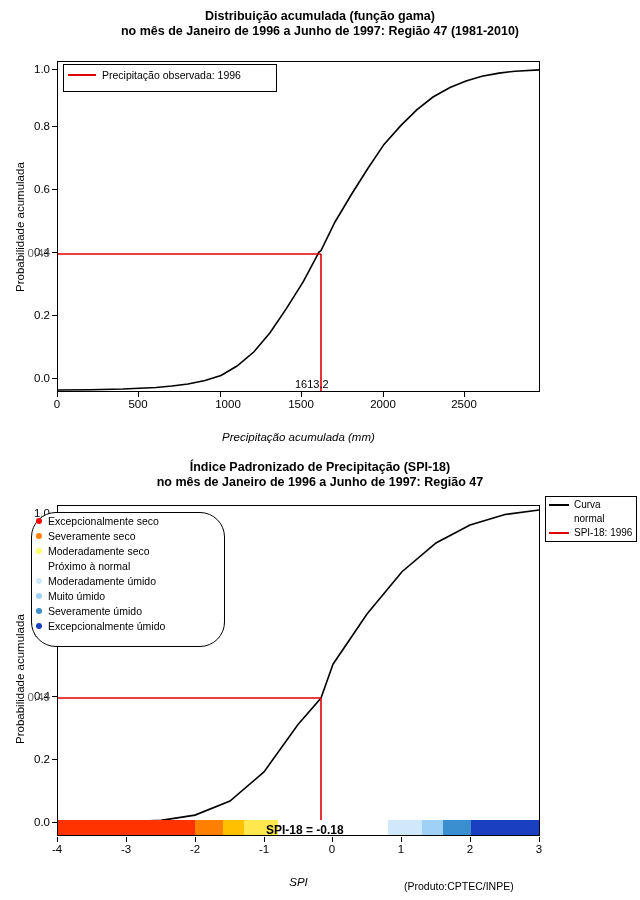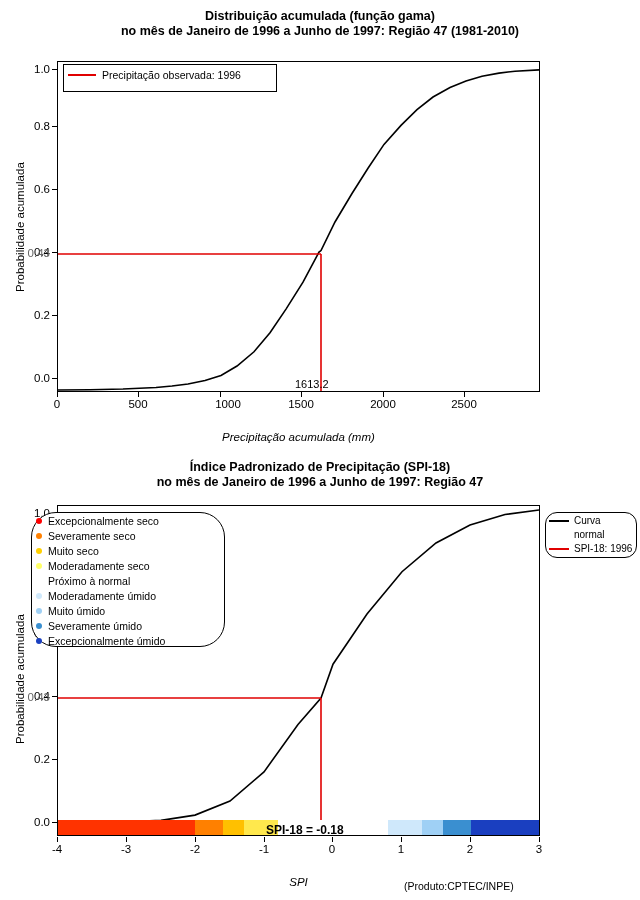--- a/index.html
+++ b/index.html
@@ -241,24 +241,20 @@
   <div class="legend-box" id="legend2" style="top:60px;border-radius:25px;">
     <div class="row">
         <span class="dot" style="background:#ff0000"></span>
         <span class="lbl">Excepcionalmente seco</span>
       </div>
     <div class="row">
         <span class="dot" style="background:#ff8000"></span>
         <span class="lbl">Severamente seco</span>
       </div>
     <div class="row">
-        <span class="dot" style="background:#ffd000"></span>
-        <span class="lbl">Muito seco</span>
-      </div>
-    <div class="row">
         <span class="dot" style="background:#ffff66"></span>
         <span class="lbl">Moderadamente seco</span>
       </div>
     <div class="row">
         <span class="dot" style="background:#ffffff"></span>
         <span class="lbl">Próximo à normal</span>
       </div>
     <div class="row">
         <span class="dot" style="background:#cfe8fb"></span>
         <span class="lbl">Moderadamente úmido</span>
@@ -270,21 +266,21 @@
     <div class="row">
         <span class="dot" style="background:#3a8fd0"></span>
         <span class="lbl">Severamente úmido</span>
       </div>
     <div class="row">
         <span class="dot" style="background:#1a3fc0"></span>
         <span class="lbl">Excepcionalmente úmido</span>
       </div>
   </div>
 
-  <div class="legend-box" id="legend3" style="top:60px;border-radius:12px;">
+  <div class="legend-box" id="legend3" style="top:44px;">
     <div class="row">
       <span class="swatch" style="background:#000000"></span>
       <span class="lbl">Curva</span>
     </div>
     <div class="row" style="padding-left:28px;height:13px;">
       <span class="lbl">normal</span>
     </div>
     <div class="row">
       <span class="swatch" style="background:#e00000"></span>
       <span class="lbl">SPI-18: 1996</span>

